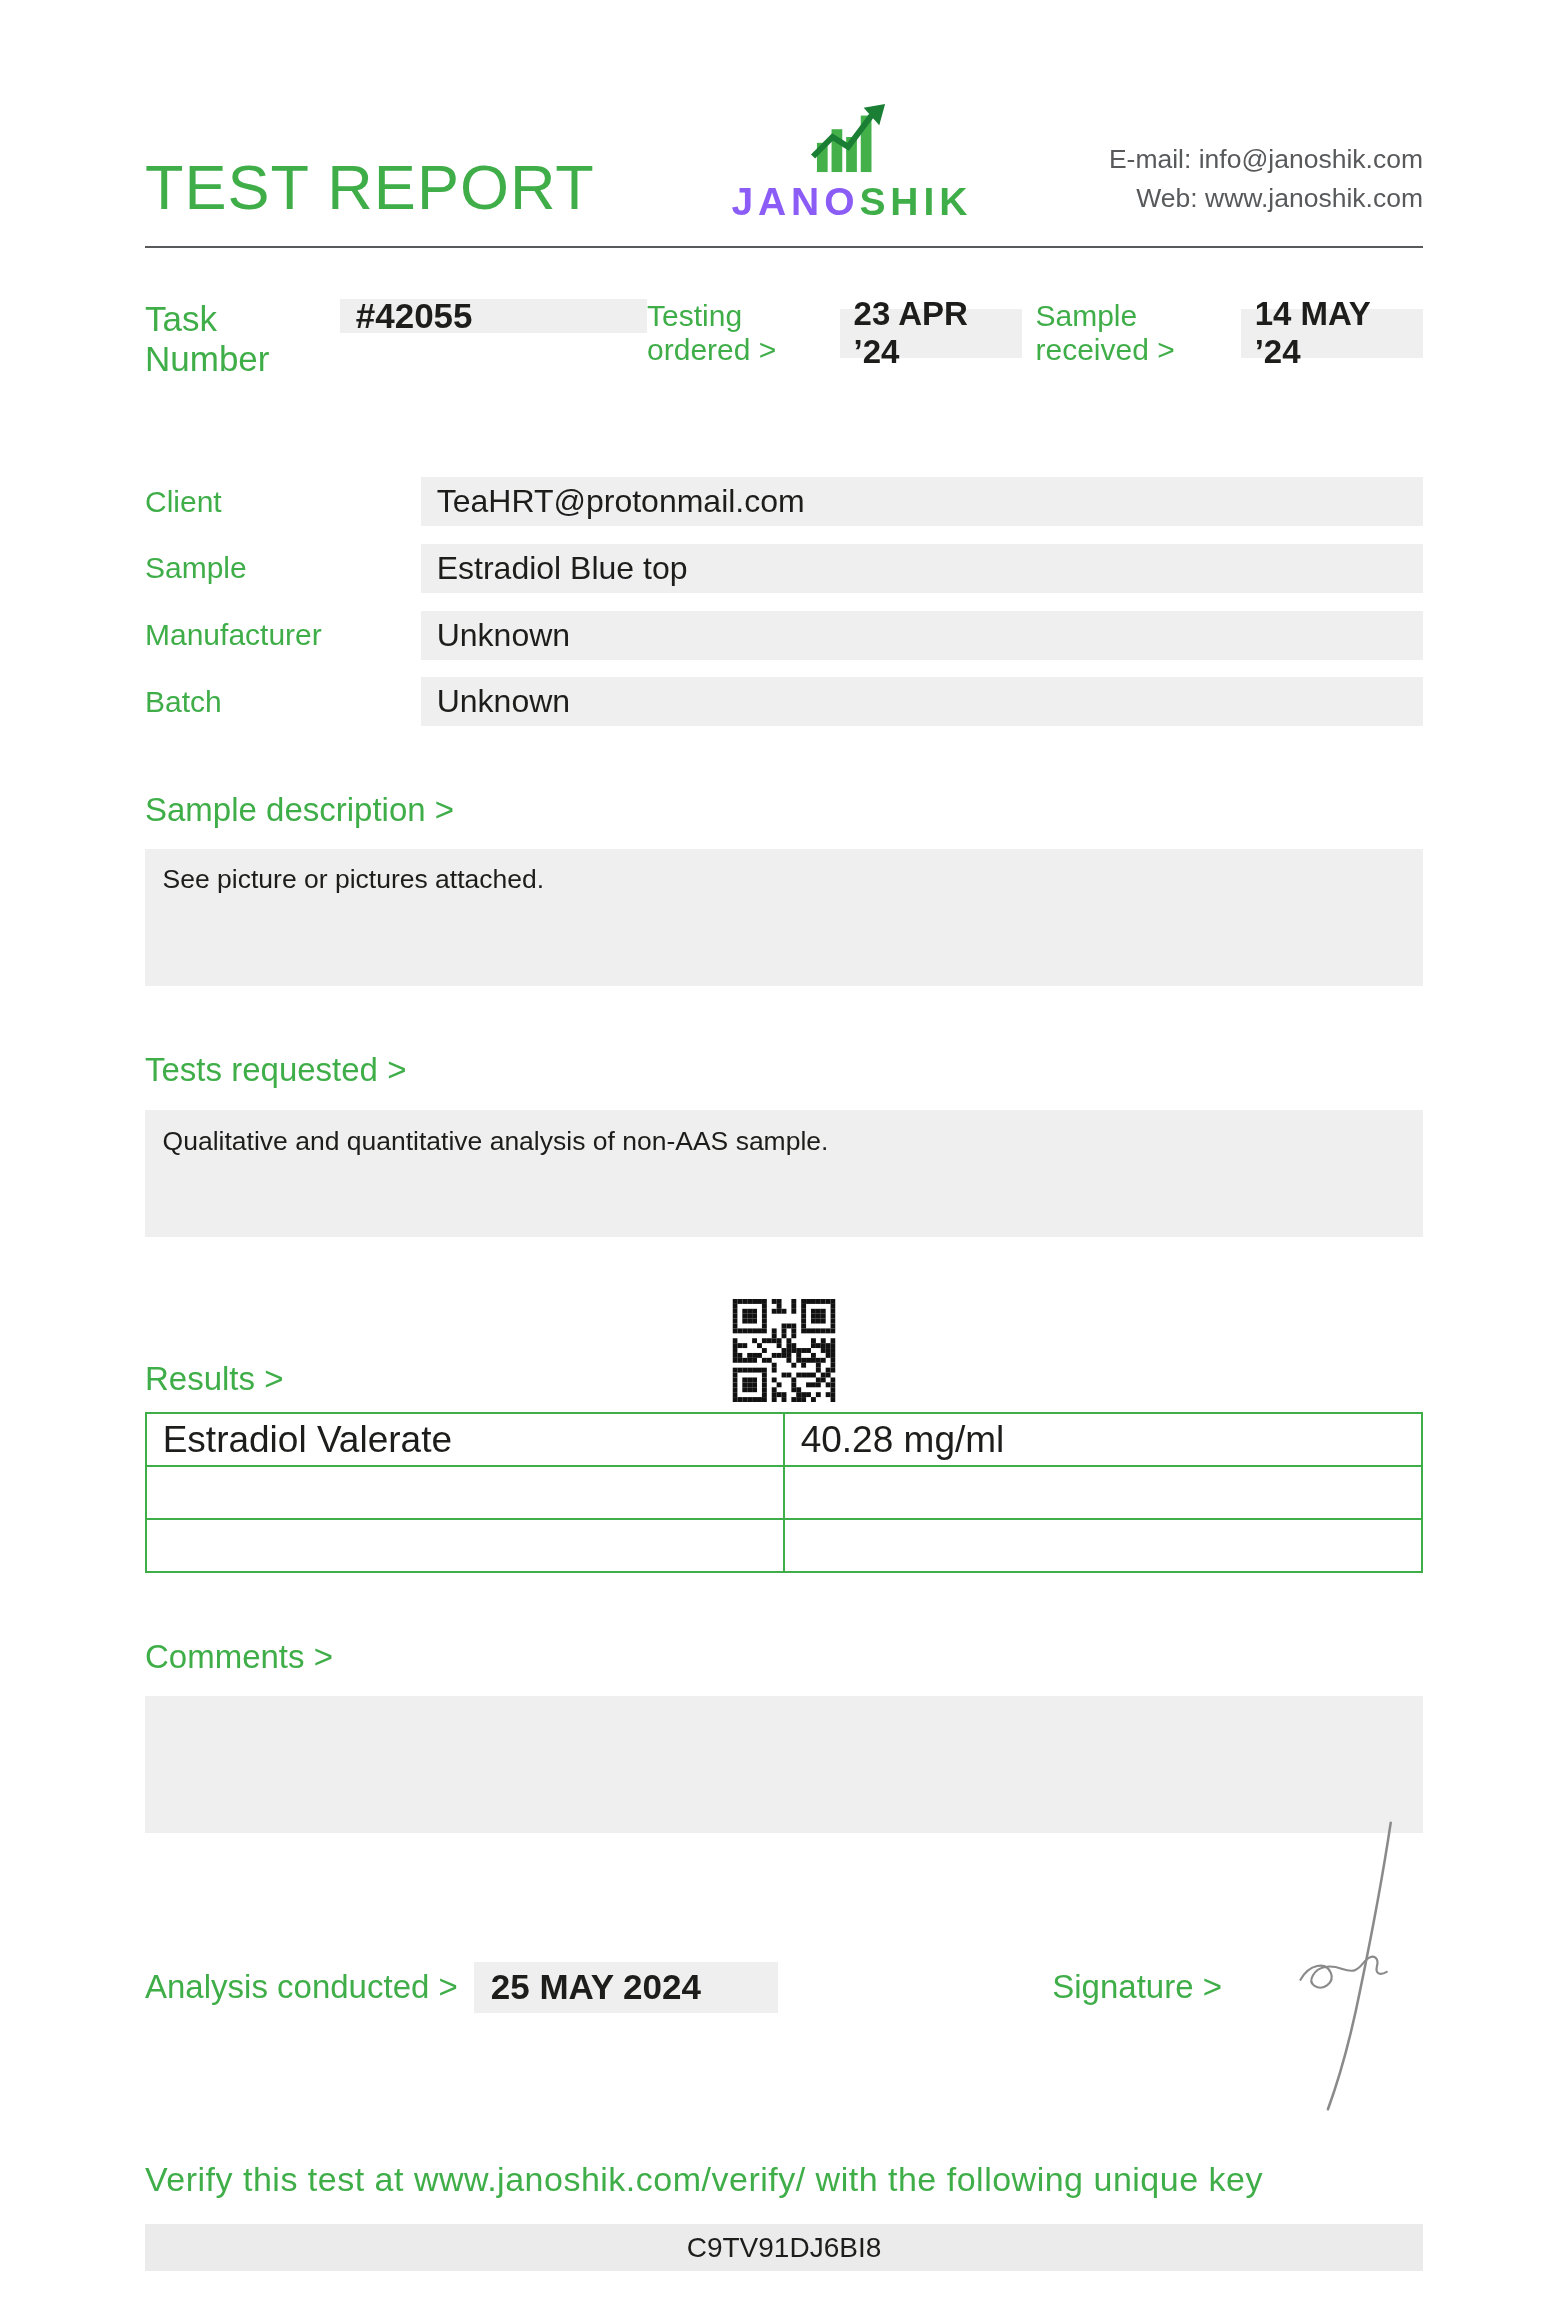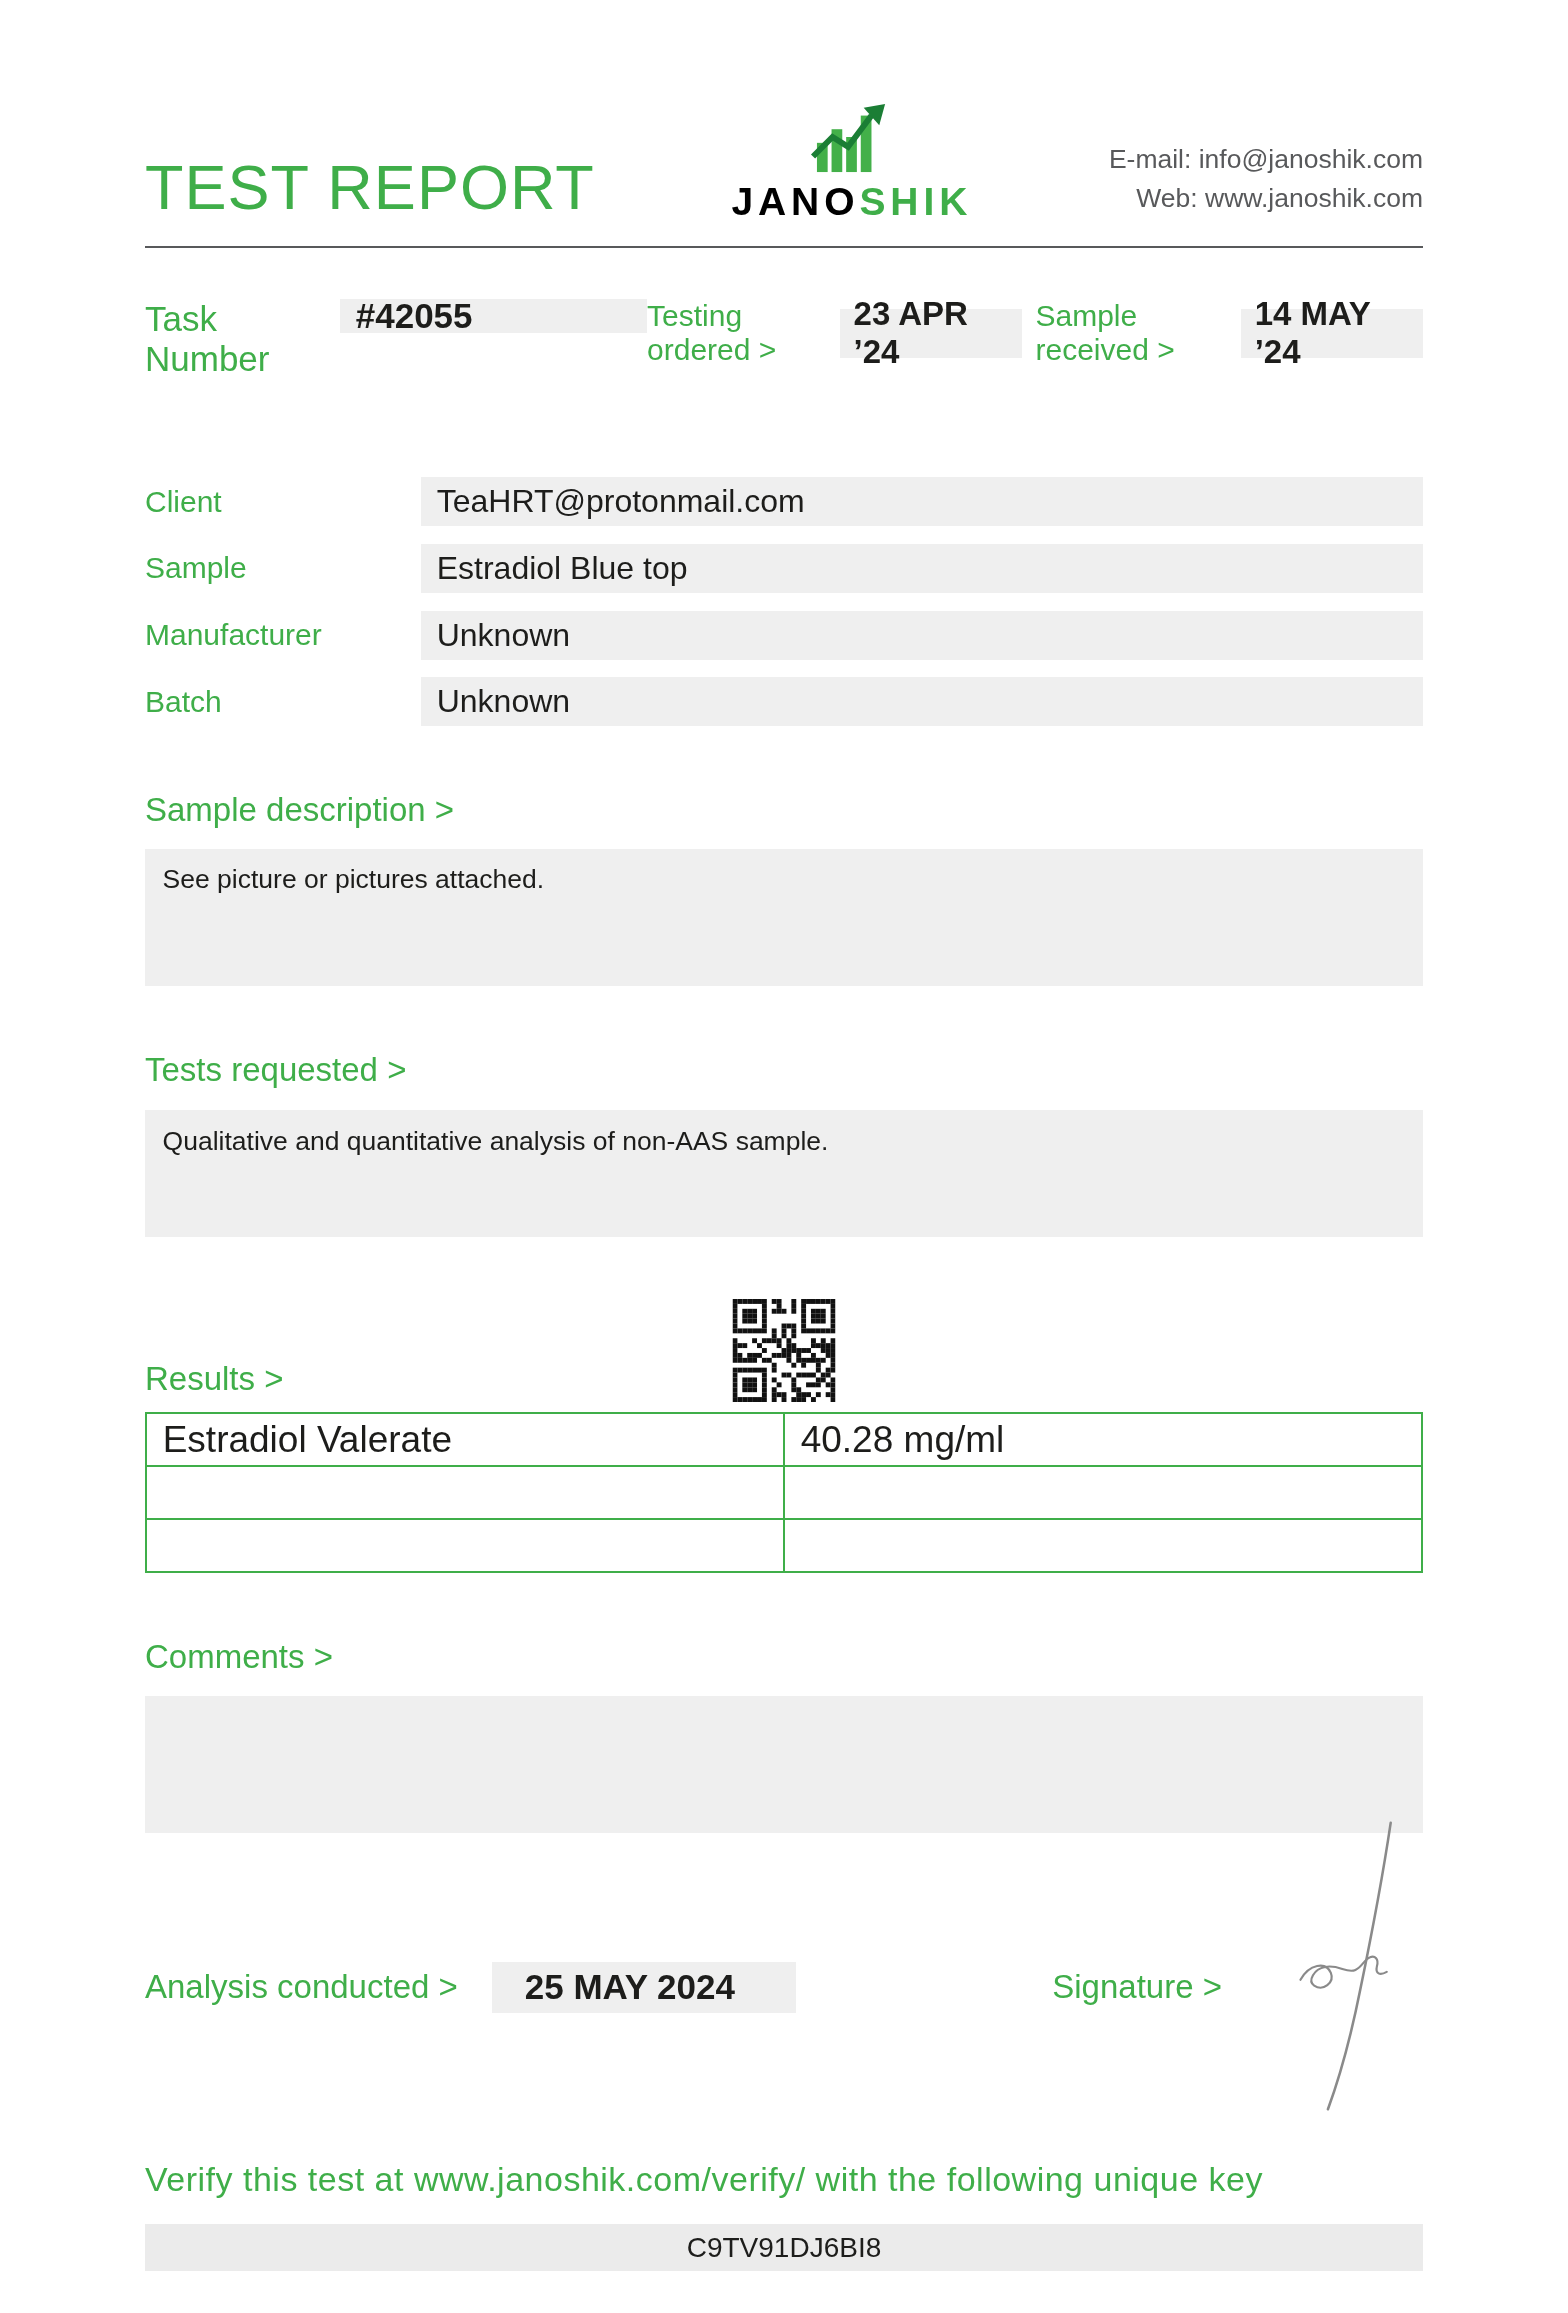--- a/index.html
+++ b/index.html
@@ -11,21 +11,21 @@
     color: #1d1d1b;
     font-family: "Liberation Sans", sans-serif;
   }
   .page { width: 1568px; height: 2313px; padding: 54px 145px 0; position: relative; overflow: hidden; }
 
   
   .header { display: flex; align-items: flex-end; justify-content: space-between; height: 165px; }
   .title { margin: 0; font-size: 63px; font-weight: 500; letter-spacing: 1px; color: #3fae49; line-height: 1; }
   .logo { display: flex; flex-direction: column; align-items: center; gap: 3.9px; margin-bottom: -2px; }
   .logo-text { font-size: 39px; font-weight: bold; letter-spacing: 4.9px; line-height: 1; }
-  .logo-text .jano { color: #000000; }
+  .logo-text .jano { color: #8b5cf6; }
   .logo-text .shik { color: #3fae49; }
   .contact { text-align: right; font-size: 26.5px; color: #58595b; line-height: 1.45; margin-bottom: 2px; }
   .divider { border: none; border-top: 2.9px solid #58595b; margin: 27.4px 0 0; }
 
   
   .task-row { margin-top: 51px; display: flex; justify-content: space-between; align-items: flex-start; }
   .task-left { display: flex; gap: 19.6px; }
   .green-label { color: #3fae49; }
   .task-label { font-size: 35px; }
   .task-value { background: #efefef; width: 358px; height: 34px; display: flex; align-items: center; padding-left: 15.7px; font-size: 35px; font-weight: bold; }
@@ -53,21 +53,21 @@
   .results-table { width: 100%; border-collapse: collapse; margin-top: 7.8px; }
   .results-table td { border: 2px solid #3fae49; height: 53px; padding: 0 0 0 15.7px; font-size: 37px; }
   .results-table td.col-name { width: 50%; }
 
   
   .comments-box { min-height: 137px; }
 
   
   .analysis-row { margin-top: 129px; display: flex; align-items: center; position: relative; }
   .analysis-label { font-size: 33px; }
-  .analysis-value { background: #efefef; margin-left: 34px; width: 304px; height: 51px; display: flex; align-items: center; padding-left: 33px; font-size: 35px; font-weight: bold; }
+  .analysis-value { background: #efefef; margin-left: 16px; width: 304px; height: 51px; display: flex; align-items: center; padding-left: 17px; font-size: 35px; font-weight: bold; }
   .signature-label { font-size: 33px; margin-left: auto; margin-right: 201px; }
   .signature { position: absolute; right: -4.9px; top: -147px; }
 
   
   .verify-text { margin-top: 147px; color: #3fae49; font-size: 34px; letter-spacing: 0.5px; white-space: nowrap; }
   .key-box { margin-top: 25.5px; background: #ebebeb; height: 47px; display: flex; align-items: center; justify-content: center; font-size: 28px; }
 </style>
 </head>
 <body>
 

